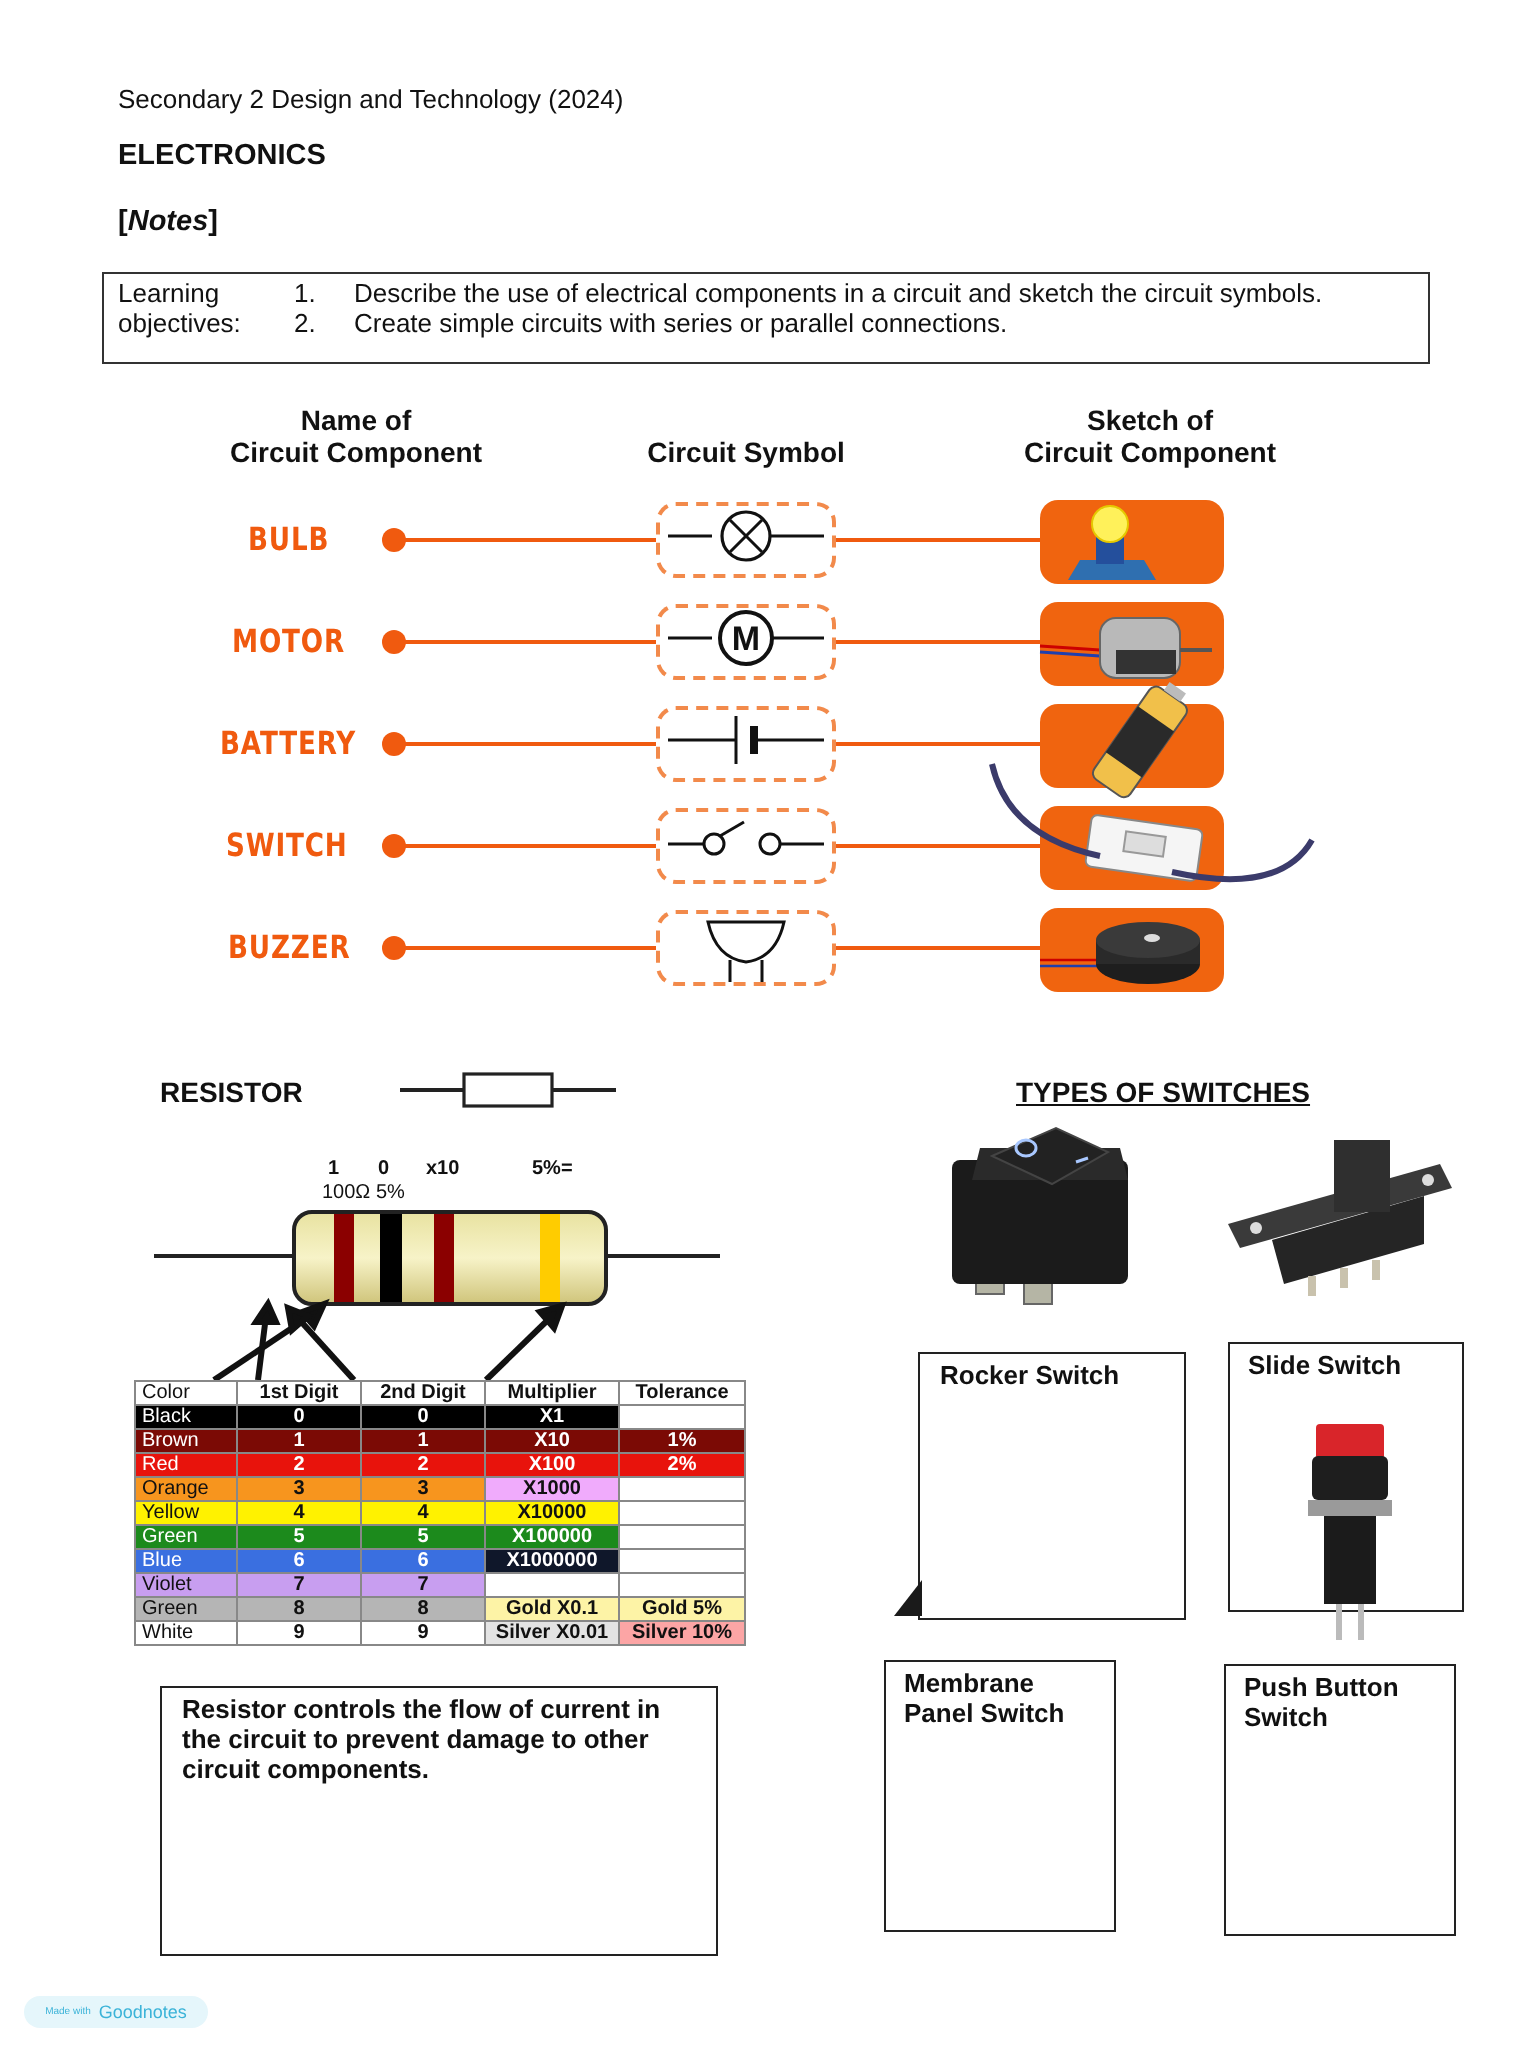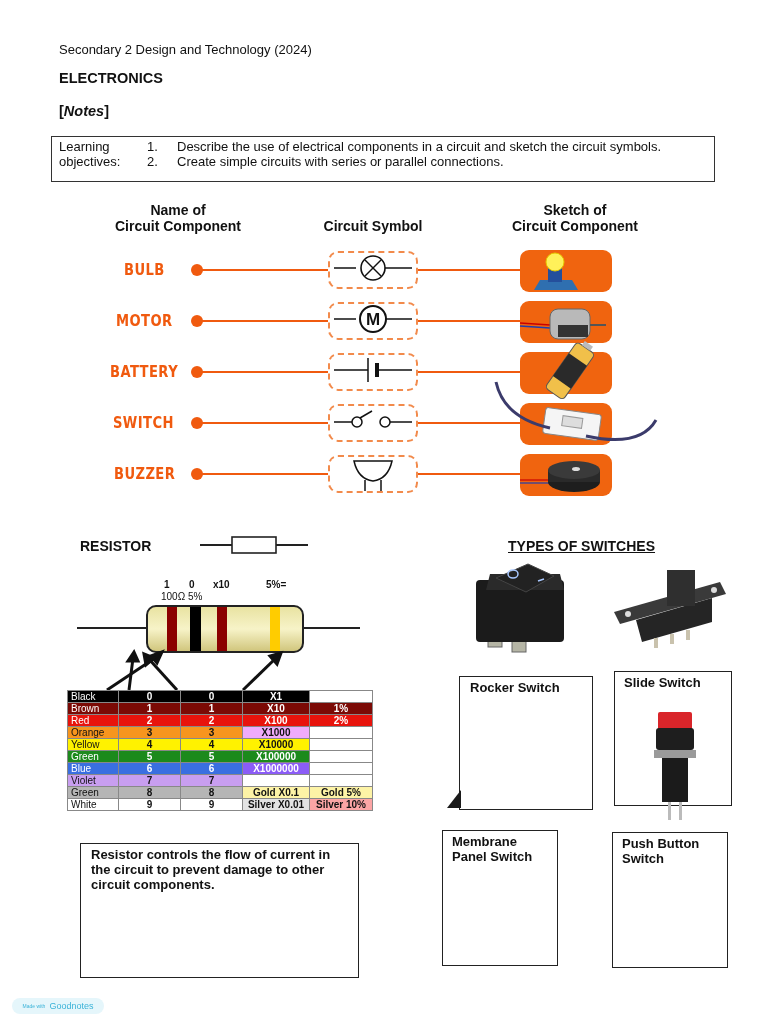--- a/index.html
+++ b/index.html
@@ -217,20 +217,27 @@
     <polygon points="59,52 53,61 63,61"></polygon>
     <line x1="102" y1="90" x2="73" y2="58"></line>
     <polygon points="69,54 71,65 79,58"></polygon>
     <line x1="168" y1="90" x2="202" y2="57"></line>
     <polygon points="206,53 195,56 202,64"></polygon>
   </g>
 </svg>
 
 <table class="rc">
   <tbody id="rc-body">
+      <tr class="head">
+        <td class="c0" style="font-weight: normal;">Color</td>
+        <td class="c1">1st Digit</td>
+        <td class="c2">2nd Digit</td>
+        <td class="c3">Multiplier</td>
+        <td class="c4">Tolerance</td>
+      </tr>
       <tr>
         <td class="c0" style="background: rgb(0, 0, 0); color: rgb(255, 255, 255); font-weight: normal;">Black</td>
         <td class="c1" style="background: rgb(0, 0, 0); color: rgb(255, 255, 255);">0</td>
         <td class="c2" style="background: rgb(0, 0, 0); color: rgb(255, 255, 255);">0</td>
         <td class="c3" style="background: rgb(0, 0, 0); color: rgb(255, 255, 255);">X1</td>
         <td class="c4" style="background: rgb(255, 255, 255); color: rgb(255, 255, 255);"></td>
       </tr>
       <tr>
         <td class="c0" style="background: rgb(123, 10, 5); color: rgb(255, 255, 255); font-weight: normal;">Brown</td>
         <td class="c1" style="background: rgb(123, 10, 5); color: rgb(255, 255, 255);">1</td>
@@ -263,21 +270,21 @@
         <td class="c0" style="background: rgb(28, 138, 28); color: rgb(255, 255, 255); font-weight: normal;">Green</td>
         <td class="c1" style="background: rgb(28, 138, 28); color: rgb(255, 255, 255);">5</td>
         <td class="c2" style="background: rgb(28, 138, 28); color: rgb(255, 255, 255);">5</td>
         <td class="c3" style="background: rgb(28, 138, 28); color: rgb(255, 255, 255);">X100000</td>
         <td class="c4" style="background: rgb(255, 255, 255); color: rgb(255, 255, 255);"></td>
       </tr>
       <tr>
         <td class="c0" style="background: rgb(58, 111, 224); color: rgb(255, 255, 255); font-weight: normal;">Blue</td>
         <td class="c1" style="background: rgb(58, 111, 224); color: rgb(255, 255, 255);">6</td>
         <td class="c2" style="background: rgb(58, 111, 224); color: rgb(255, 255, 255);">6</td>
-        <td class="c3" style="background: #8b5cf6; color: rgb(255, 255, 255);">X1000000</td>
+        <td class="c3" style="background: #0f172a; color: rgb(255, 255, 255);">X1000000</td>
         <td class="c4" style="background: rgb(255, 255, 255); color: rgb(255, 255, 255);"></td>
       </tr>
       <tr>
         <td class="c0" style="background: rgb(200, 158, 240); color: rgb(17, 17, 17); font-weight: normal;">Violet</td>
         <td class="c1" style="background: rgb(200, 158, 240); color: rgb(17, 17, 17);">7</td>
         <td class="c2" style="background: rgb(200, 158, 240); color: rgb(17, 17, 17);">7</td>
         <td class="c3" style="background: rgb(255, 255, 255); color: rgb(17, 17, 17);"></td>
         <td class="c4" style="background: rgb(255, 255, 255); color: rgb(17, 17, 17);"></td>
       </tr>
       <tr>

